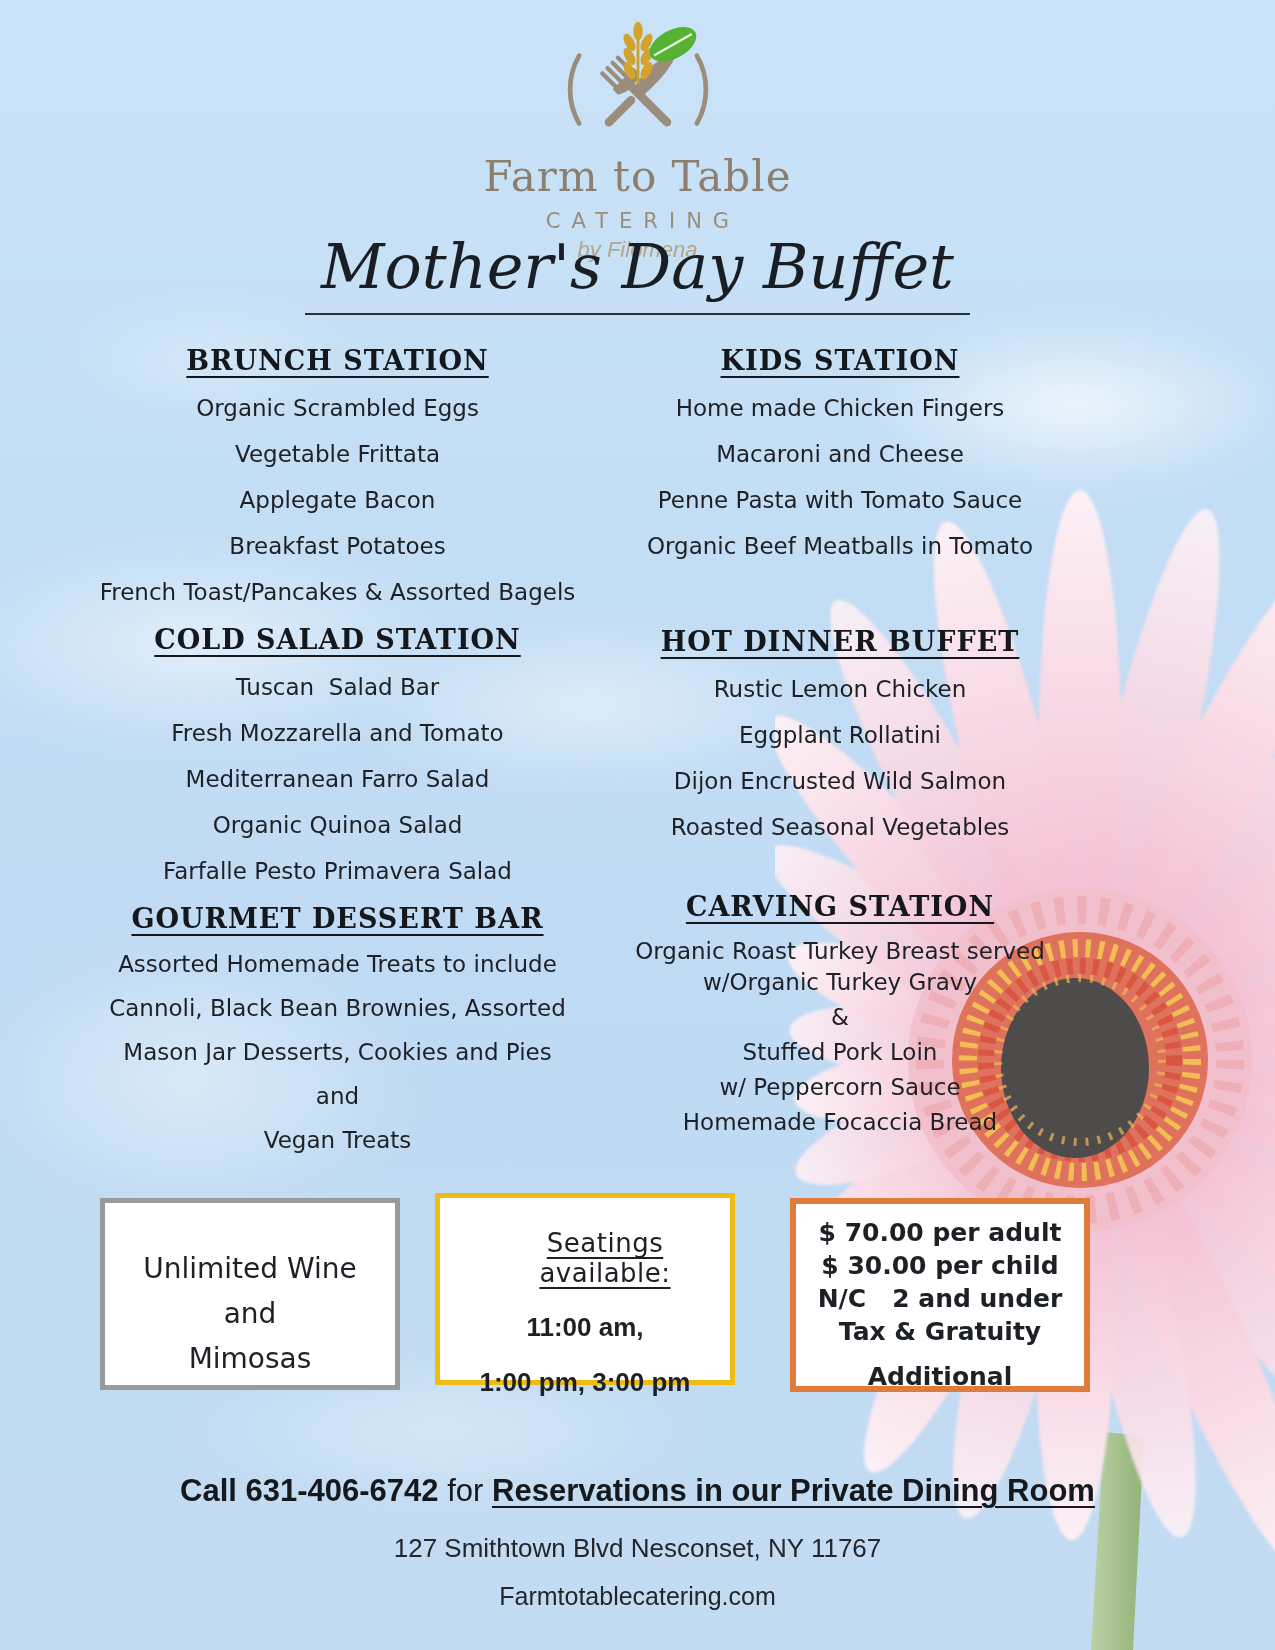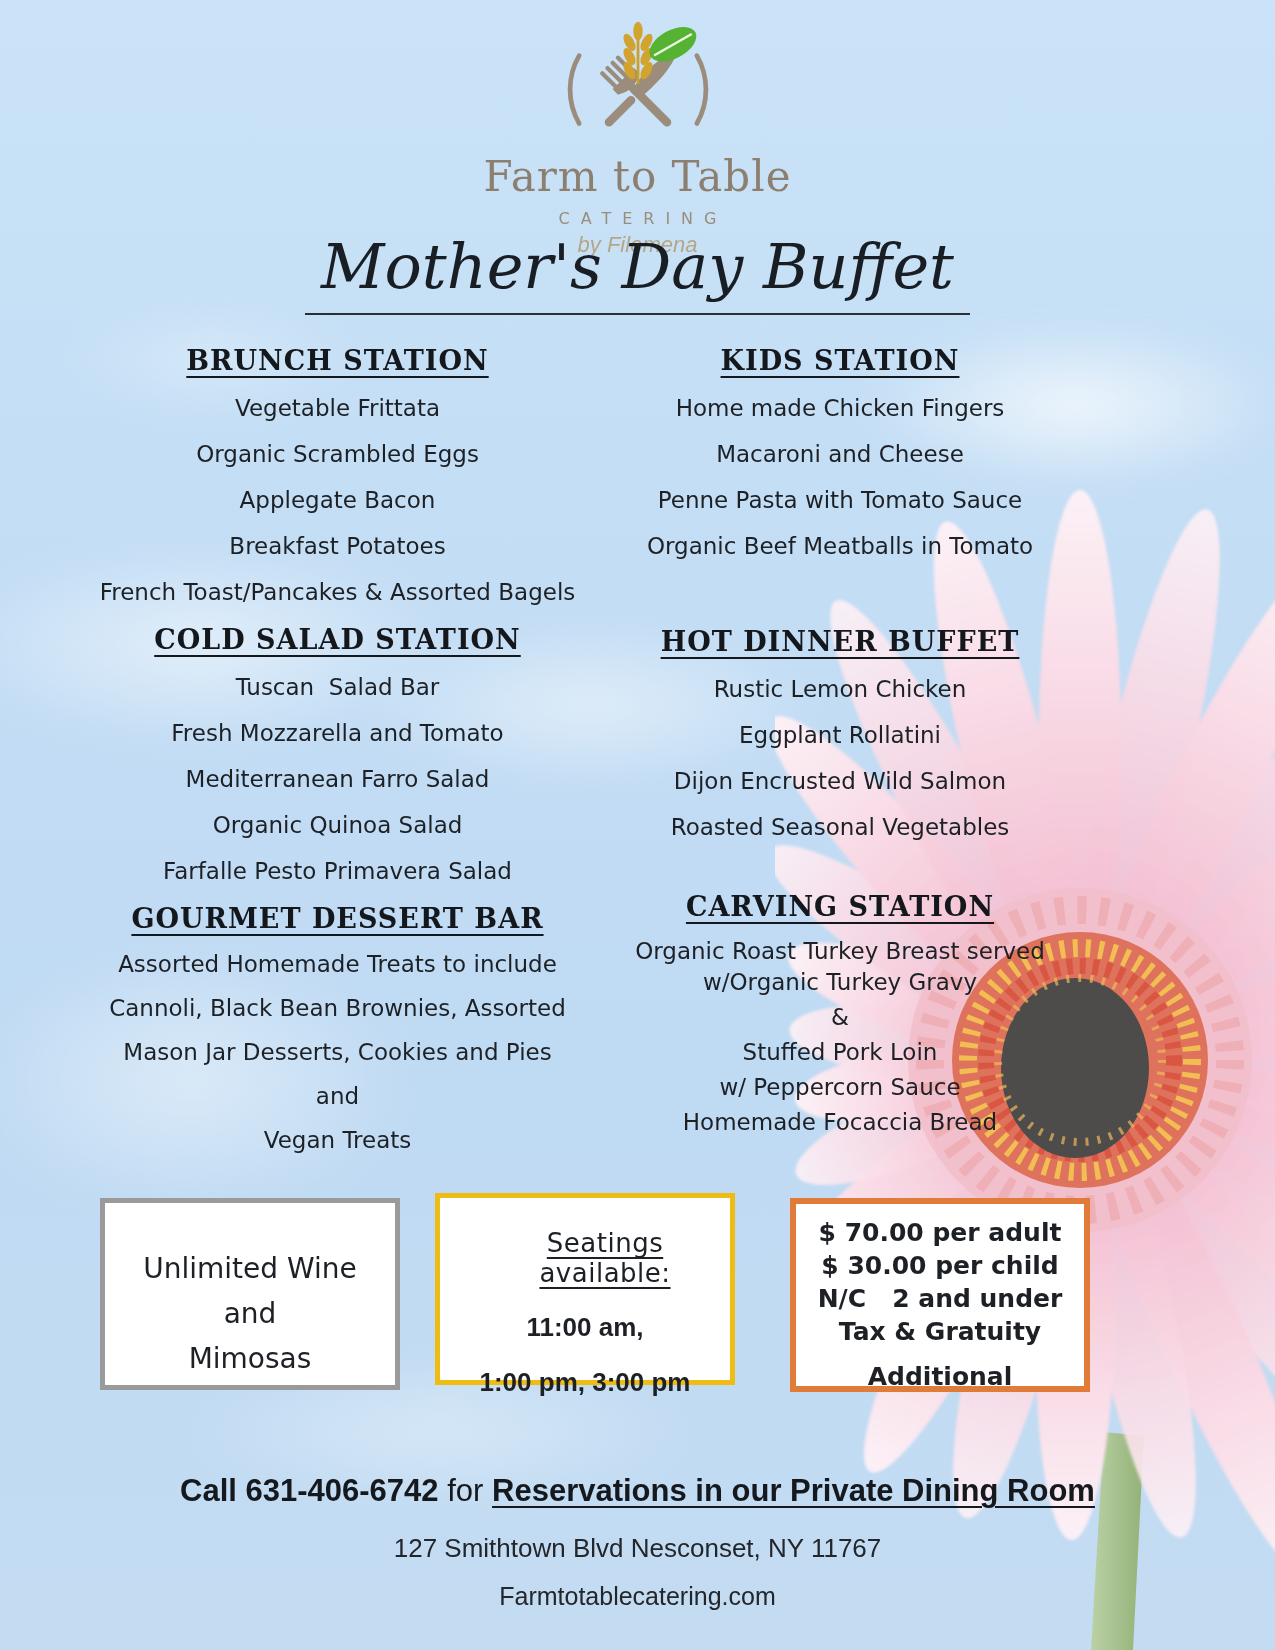--- a/index.html
+++ b/index.html
@@ -14,21 +14,21 @@
 
   .cloud { position:absolute; border-radius:50%;
     background: radial-gradient(ellipse at center, rgba(255,255,255,0.95) 0%, rgba(255,255,255,0) 70%);
     filter: blur(16px);
   }
   .flower-svg { position:absolute; left:775px; top:420px; }
 
   
   .header { position:absolute; top:16px; left:0; right:0; text-align:center; }
   .logo-name   { font-family:"DejaVu Serif", serif; font-size:42px; color:#8d7f6f; margin-top:0px; letter-spacing:1px; }
-  .logo-subtitle { font-size:16px; letter-spacing:11px; padding-left:11px; color:#9a8d7c; margin-top:8px; }
+  .logo-subtitle { font-size:21px; letter-spacing:11px; padding-left:11px; color:#9a8d7c; margin-top:8px; }
   .logo-byline { font-family:Liberation Sans, sans-serif; font-style:italic; font-size:22px; color:#b5a688; margin-top:4px; }
 
   .title-wrap { position:absolute; top:230px; left:0; right:0; text-align:center; }
   .page-title {
     display:inline-block; font-family:"DejaVu Serif", serif; font-style:italic;
     font-size:62px; color:#191d24; border-bottom:2px solid #2a2e35; padding:0 16px 10px;
   }
 
   
   .menu { position:absolute; top:345px; left:60px; width:1005px; display:flex; }
@@ -179,22 +179,22 @@
 
     <div class="title-wrap">
       <div class="page-title">Mother's Day Buffet</div>
     </div>
 
     <div class="menu">
       <div class="col-left">
 
         <div class="sec sec-brunch">
           <div class="section-heading">BRUNCH STATION</div>
+          <div class="menu-item">Organic Scrambled Eggs</div>
           <div class="menu-item">Vegetable Frittata</div>
-          <div class="menu-item">Organic Scrambled Eggs</div>
           <div class="menu-item">Applegate Bacon</div>
           <div class="menu-item">Breakfast Potatoes</div>
           <div class="menu-item">French Toast/Pancakes &amp; Assorted Bagels</div>
         </div>
 
         <div class="sec sec-cold">
           <div class="section-heading">COLD SALAD STATION</div>
           <div class="menu-item">Tuscan  Salad Bar</div>
           <div class="menu-item">Fresh Mozzarella and Tomato</div>
           <div class="menu-item">Mediterranean Farro Salad</div>

